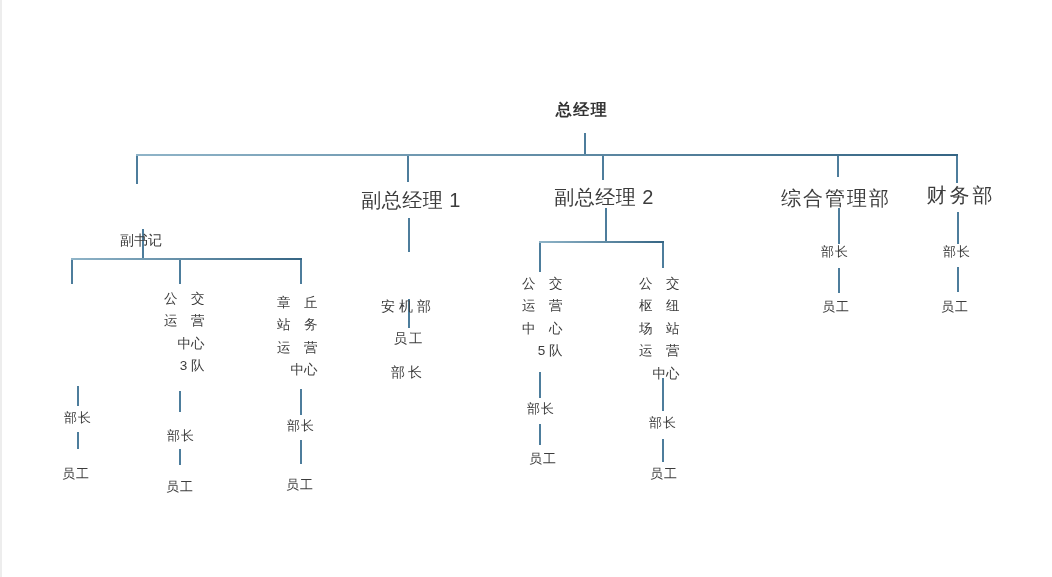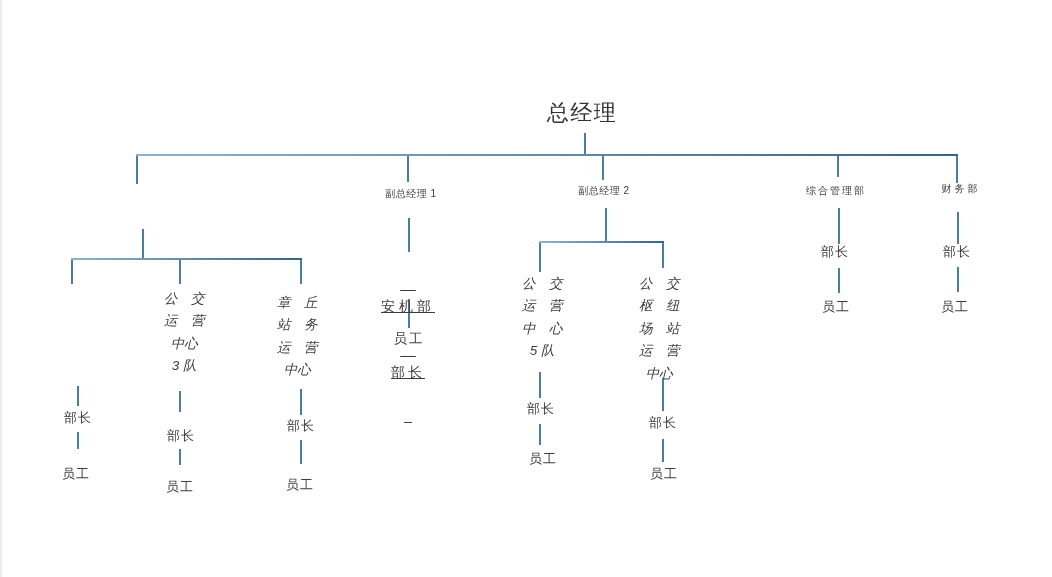--- a/index.html
+++ b/index.html
@@ -18,31 +18,31 @@
     position: absolute; left: 0; top: 0; width: 2px; height: 577px;
     background: #ededed;
   }
   
   .vline { position: absolute; width: 2px; background: var(--line-color); }
   .hline { position: absolute; height: 2px;
            background: linear-gradient(90deg, #8fb4c8, #356584); }
   
   .node { position: absolute; text-align: center; line-height: 1.2;
           white-space: pre; }
-  .lvl1 { font-size: 22px; letter-spacing: 1.5px; color: #333; }
-  .lvl2 { font-size: 10px; letter-spacing: 0.5px; }
+  .lvl1 { font-size: 16px; letter-spacing: 1.5px; color: #333; font-weight: bold; }
+  .lvl2 { font-size: 20px; letter-spacing: 0.5px; }
   .ls2 { letter-spacing: 2px; }
   .ls3 { letter-spacing: 3px; }
   .small { font-size: 13px; letter-spacing: 1px; }
   .two-line { line-height: 23px; }
   .two-line span { display: block; }
   
-  .vblock { position: absolute; text-align: center; font-size: 13.5px; font-style: italic; }
+  .vblock { position: absolute; text-align: right; font-size: 13.5px; }
   .vblock div { line-height: 22.4px; white-space: pre; }
-  .anji { line-height: 22px; text-decoration: underline; }
+  .anji { line-height: 22px; }
   .anji .l1 { display: block; letter-spacing: 4px; }
   .anji .l2 { display: block; letter-spacing: 3px; }
 
   
   #ln-root-drop   { left: 584px; top: 133px; height: 22px; }
   #ln-top-h       { left: 136px; top: 154px; width: 822px; }
   #ln-drop-ds     { left: 136px; top: 156px; height: 28px; }
   #ln-drop-gm1    { left: 407px; top: 156px; height: 26px; }
   #ln-drop-gm2    { left: 602px; top: 156px; height: 24px; }
   #ln-drop-admin  { left: 837px; top: 156px; height: 21px; }
@@ -75,21 +75,21 @@
   #ln-admin-v1    { left: 838px; top: 208px; height: 36px; }
   #ln-admin-v2    { left: 838px; top: 268px; height: 25px; }
   #ln-fin-v1      { left: 957px; top: 212px; height: 32px; }
   #ln-fin-v2      { left: 957px; top: 267px; height: 25px; }
 
   
   #nd-root        { left: 512px; top: 100px; width: 140px; }
   #nd-ds          { left:  81px; top: 183px; width: 120px; font-size: 14px; }
   #nd-gm1         { left: 351px; top: 188px; width: 120px; }
   #nd-gm2         { left: 544px; top: 185px; width: 120px; }
-  #nd-admin       { left: 776px; top: 186px; width: 120px; font-family: Liberation Mono, monospace; }
+  #nd-admin       { left: 776px; top: 186px; width: 120px; }
   #nd-fin         { left: 901px; top: 183px; width: 120px; text-align: center; }
 
   #blk-prod       { left:  56px; top: 288px; }
   #blk-bus2       { left: 164px; top: 288px; }
   #blk-zq         { left: 277px; top: 292px; }
   #blk-bus1       { left: 522px; top: 273px; }
   #blk-hub        { left: 639px; top: 273px; }
   #nd-anji        { left: 348px; top: 251px; width: 120px; font-size: 14px; }
 
   #hd-b1          { left:  38px; top: 410px; width: 80px; }
@@ -147,20 +147,21 @@
   <div class="vline" id="ln-hub-v2"></div>
 
   <div class="vline" id="ln-admin-v1"></div>
   <div class="vline" id="ln-admin-v2"></div>
   <div class="vline" id="ln-fin-v1"></div>
   <div class="vline" id="ln-fin-v2"></div>
 
   <div class="node lvl1" id="nd-root">总经理</div>
 
   <div class="node two-line" id="nd-ds">
+    <span>副书记</span>
   </div>
   <div class="node lvl2" id="nd-gm1">副总经理 1</div>
   <div class="node lvl2" id="nd-gm2">副总经理 2</div>
   <div class="node lvl2 ls2" id="nd-admin">综合管理部</div>
   <div class="node lvl2 ls3" id="nd-fin">财务部</div>
 
   <div class="vblock" id="blk-bus2">
     <div>公　交</div>
     <div>运　营</div>
     <div>中心</div>

